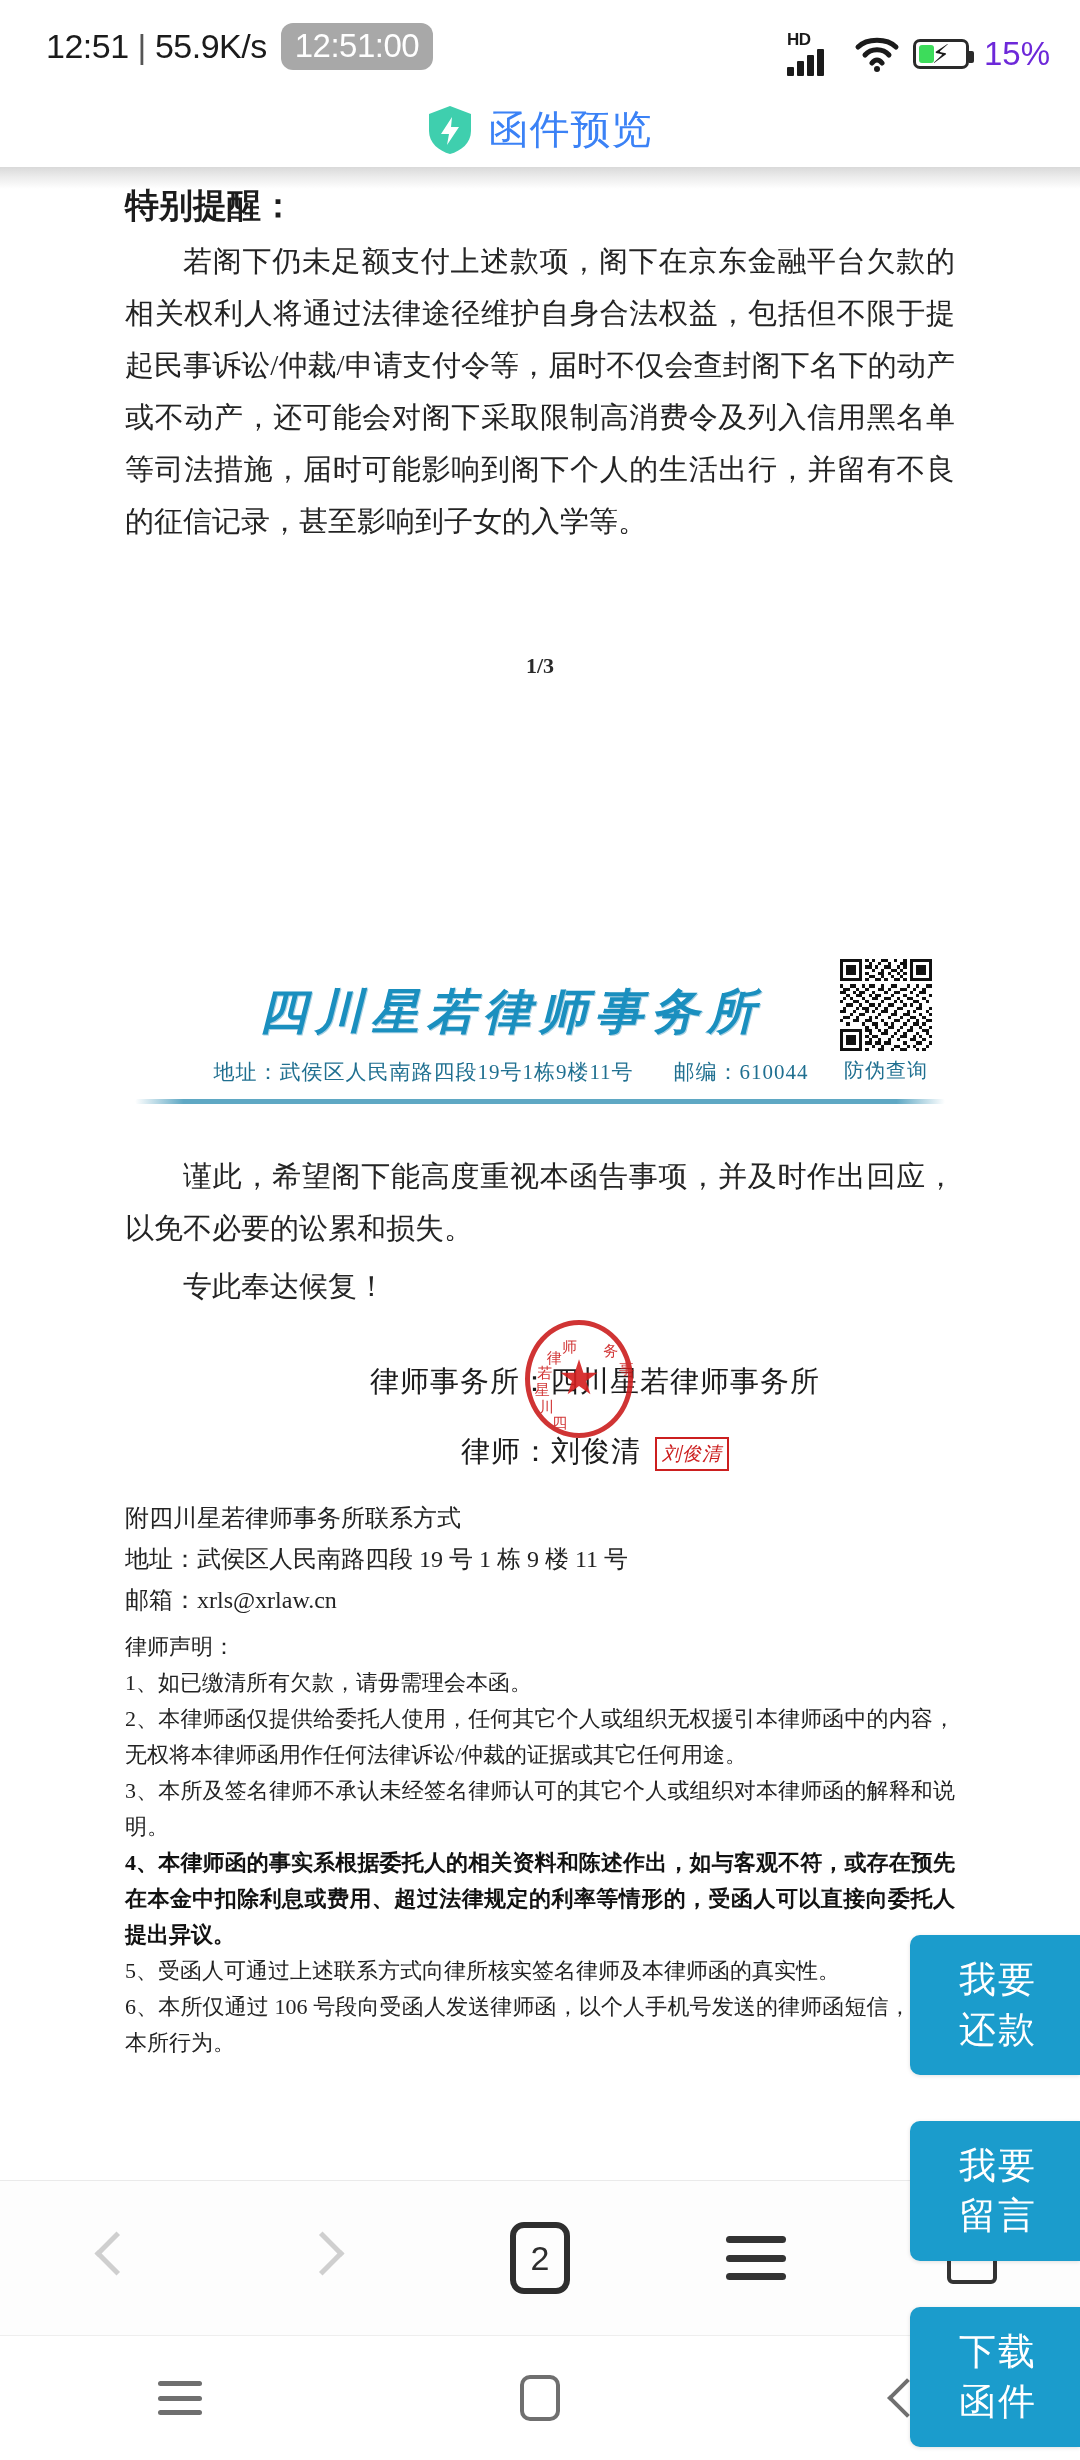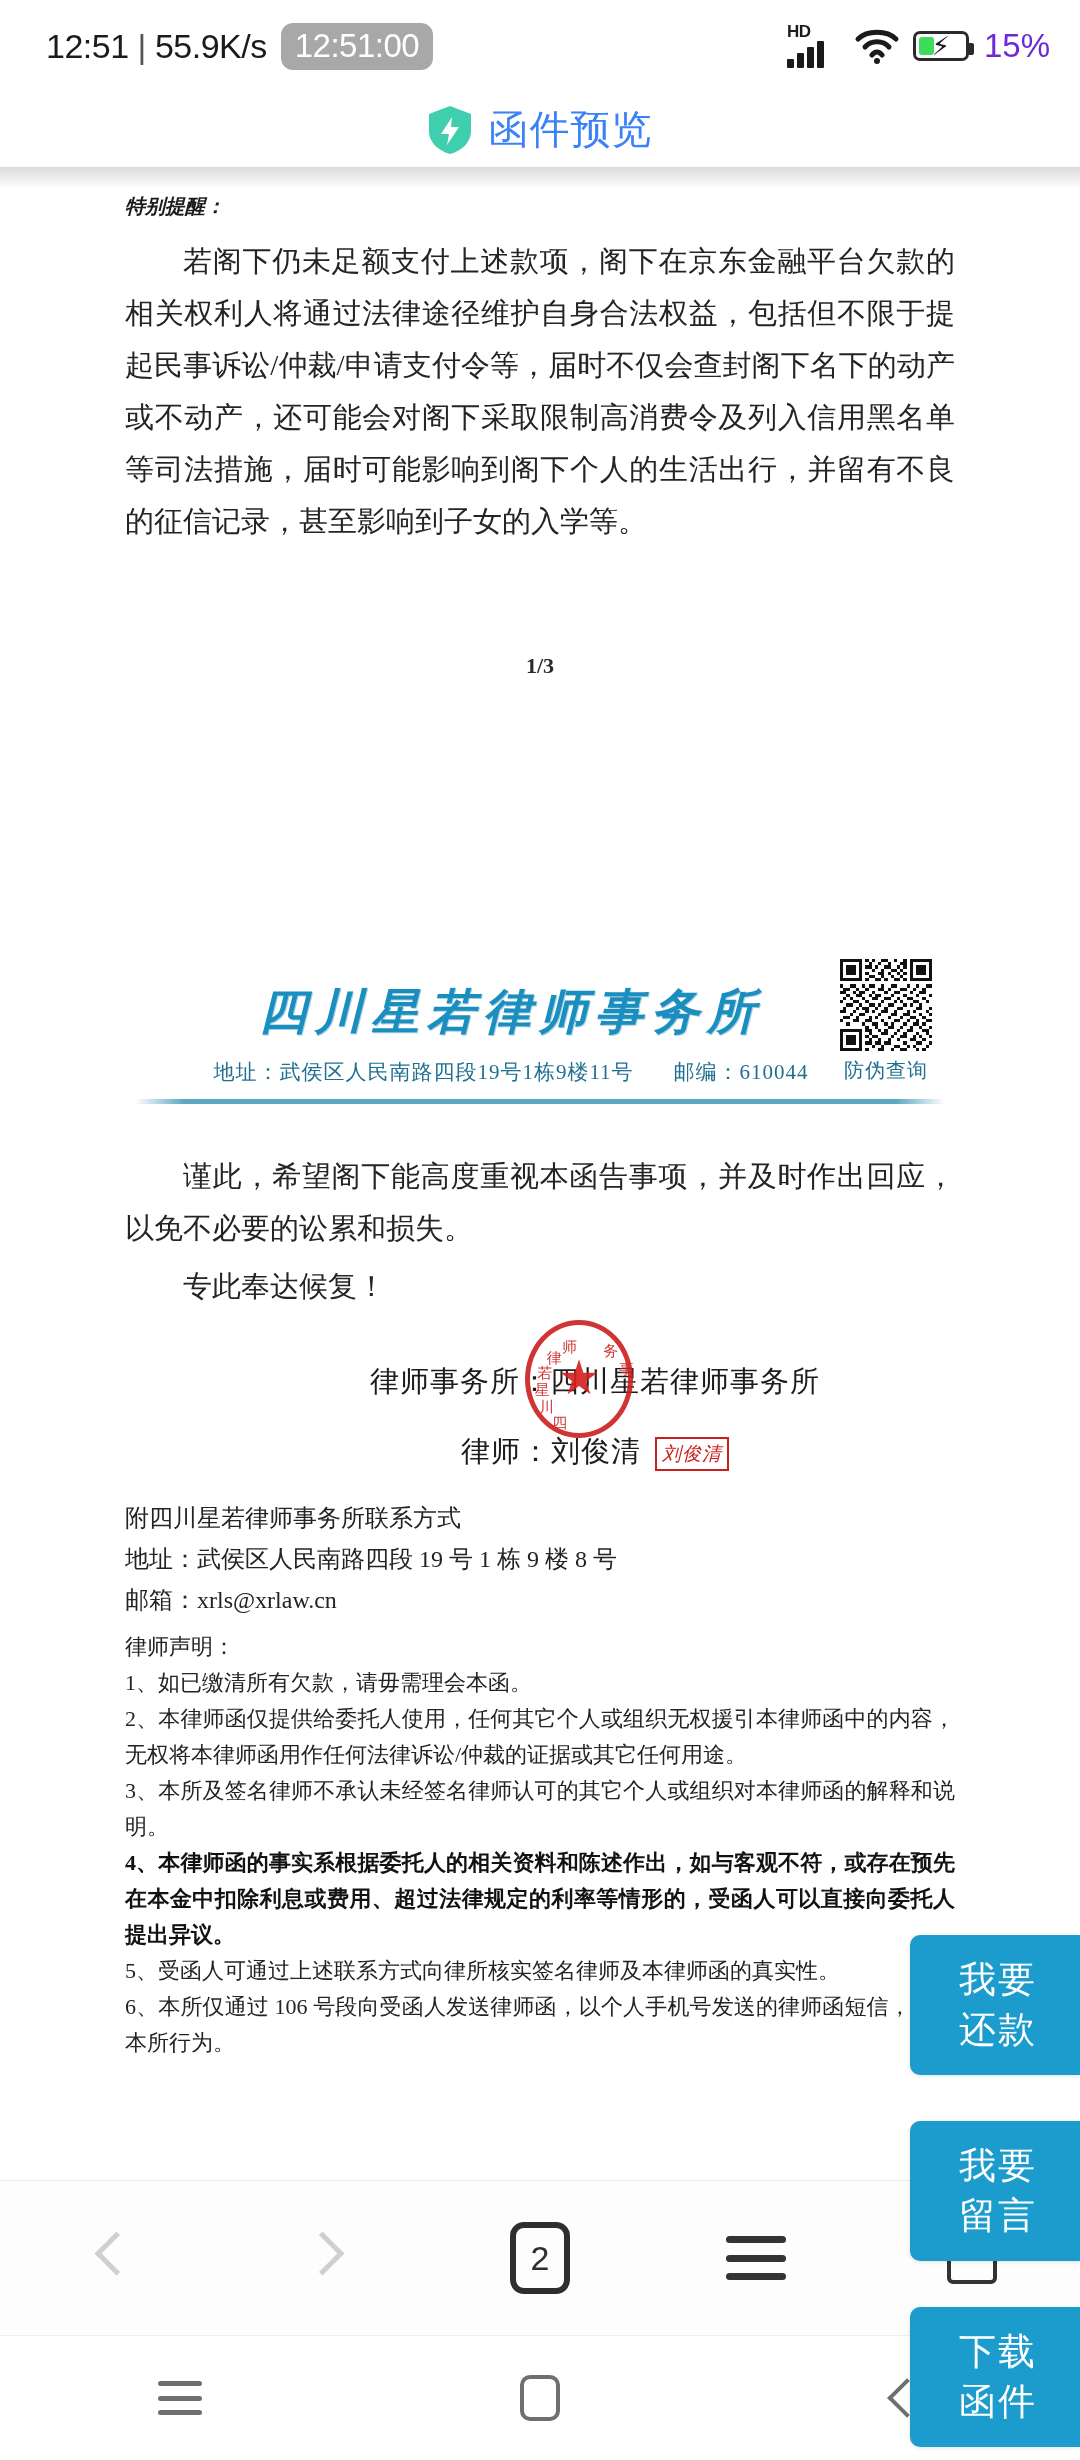--- a/index.html
+++ b/index.html
@@ -24,21 +24,21 @@
   .sb-sep{ margin:0 9px; color:#555; font-weight:300; }
   .sb-speed{ font-size:34px; }
   .sb-badge{
     margin-left:14px;
     background:#a8a8a8; color:#ffffff;
     border-radius:12px;
     font-size:33px;
     padding:6px 14px 8px 14px;
     line-height:1;
   }
-  .sb-right{ position:absolute; right:30px; top:0; height:92px; display:flex; align-items:center; gap:13px; }
+  .sb-right{ position:absolute; right:30px; top:8px; height:92px; display:flex; align-items:center; gap:13px; }
   .hd-sig{ position:relative; width:54px; height:44px; }
   .hd-label{ position:absolute; top:-2px; left:0px; font-size:17px; font-weight:700; color:#1b1b1b; letter-spacing:-0.5px;}
   .bars{ position:absolute; bottom:0; left:0; display:flex; align-items:flex-end; gap:3px; height:27px;}
   .bars i{ display:block; width:7px; background:#1b1b1b; border-radius:1px;}
   .bars i:nth-child(1){height:9px}
   .bars i:nth-child(2){height:15px}
   .bars i:nth-child(3){height:21px}
   .bars i:nth-child(4){height:27px}
   .wifi{ width:46px; height:40px; position:relative; }
   .batt{ position:relative; width:56px; height:30px; border:3px solid #2a2a2a; border-radius:7px; }
@@ -78,21 +78,21 @@
     font-family:"Liberation Serif","DejaVu Serif",serif;
     color:#1c1c1c;
   }
 
   .p-body{
     font-size:29px;
     line-height:52px;
     text-align:justify;
     color:#242424;
   }
-  .p-bold{ font-weight:bold; font-size:20px; line-height:50px;font-style:italic; }
+  .p-bold{ font-weight:bold; font-size:34px; line-height:50px; }
   .indent{ text-indent:2em; }
 
   .pagenum{
     text-align:center;
     font-size:22px;
     font-weight:bold;
     color:#2a2a2a;
     font-family:"Liberation Serif",serif;
   }
 
@@ -552,21 +552,21 @@
         <span>律师事务所：</span><span>四川星若律师事务所</span>
       </div>
       <div class="sig-line-2">
         <span>律师：</span><span>刘俊清</span><span class="name-stamp">刘俊清</span>
       </div>
     </div>
 
     <div style="height:26px"></div>
     <div class="contact">
       <div>附四川星若律师事务所联系方式</div>
-      <div>地址：武侯区人民南路四段 19 号 1 栋 9 楼 8 号</div>
+      <div>地址：武侯区人民南路四段 19 号 1 栋 9 楼 11 号</div>
       <div>邮箱：xrls@xrlaw.cn</div>
     </div>
 
     <div style="height:8px"></div>
     <div class="decl">律师声明：</div>
     <div class="decl">1、如已缴清所有欠款，请毋需理会本函。</div>
     <div class="decl">2、本律师函仅提供给委托人使用，任何其它个人或组织无权援引本律师函中的内容，无权将本律师函用作任何法律诉讼/仲裁的证据或其它任何用途。</div>
     <div class="decl">3、本所及签名律师不承认未经签名律师认可的其它个人或组织对本律师函的解释和说明。</div>
     <div class="decl-b">4、本律师函的事实系根据委托人的相关资料和陈述作出，如与客观不符，或存在预先在本金中扣除利息或费用、超过法律规定的利率等情形的，受函人可以直接向委托人提出异议。</div>
     <div class="decl">5、受函人可通过上述联系方式向律所核实签名律师及本律师函的真实性。</div>

